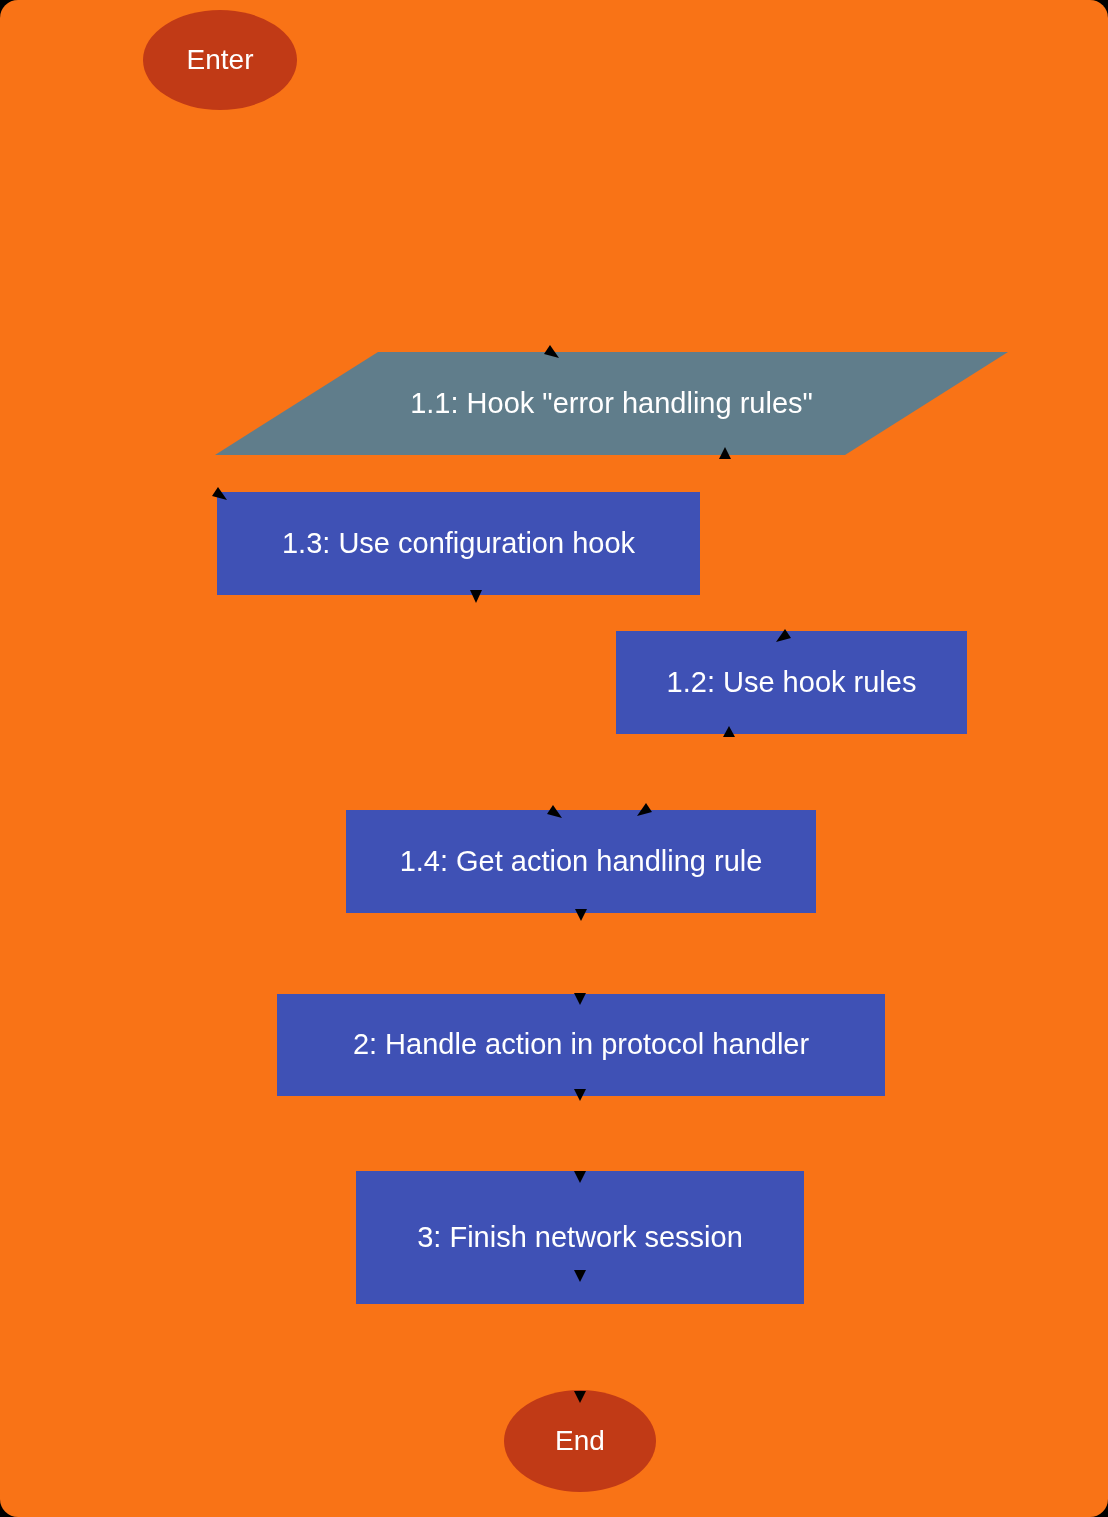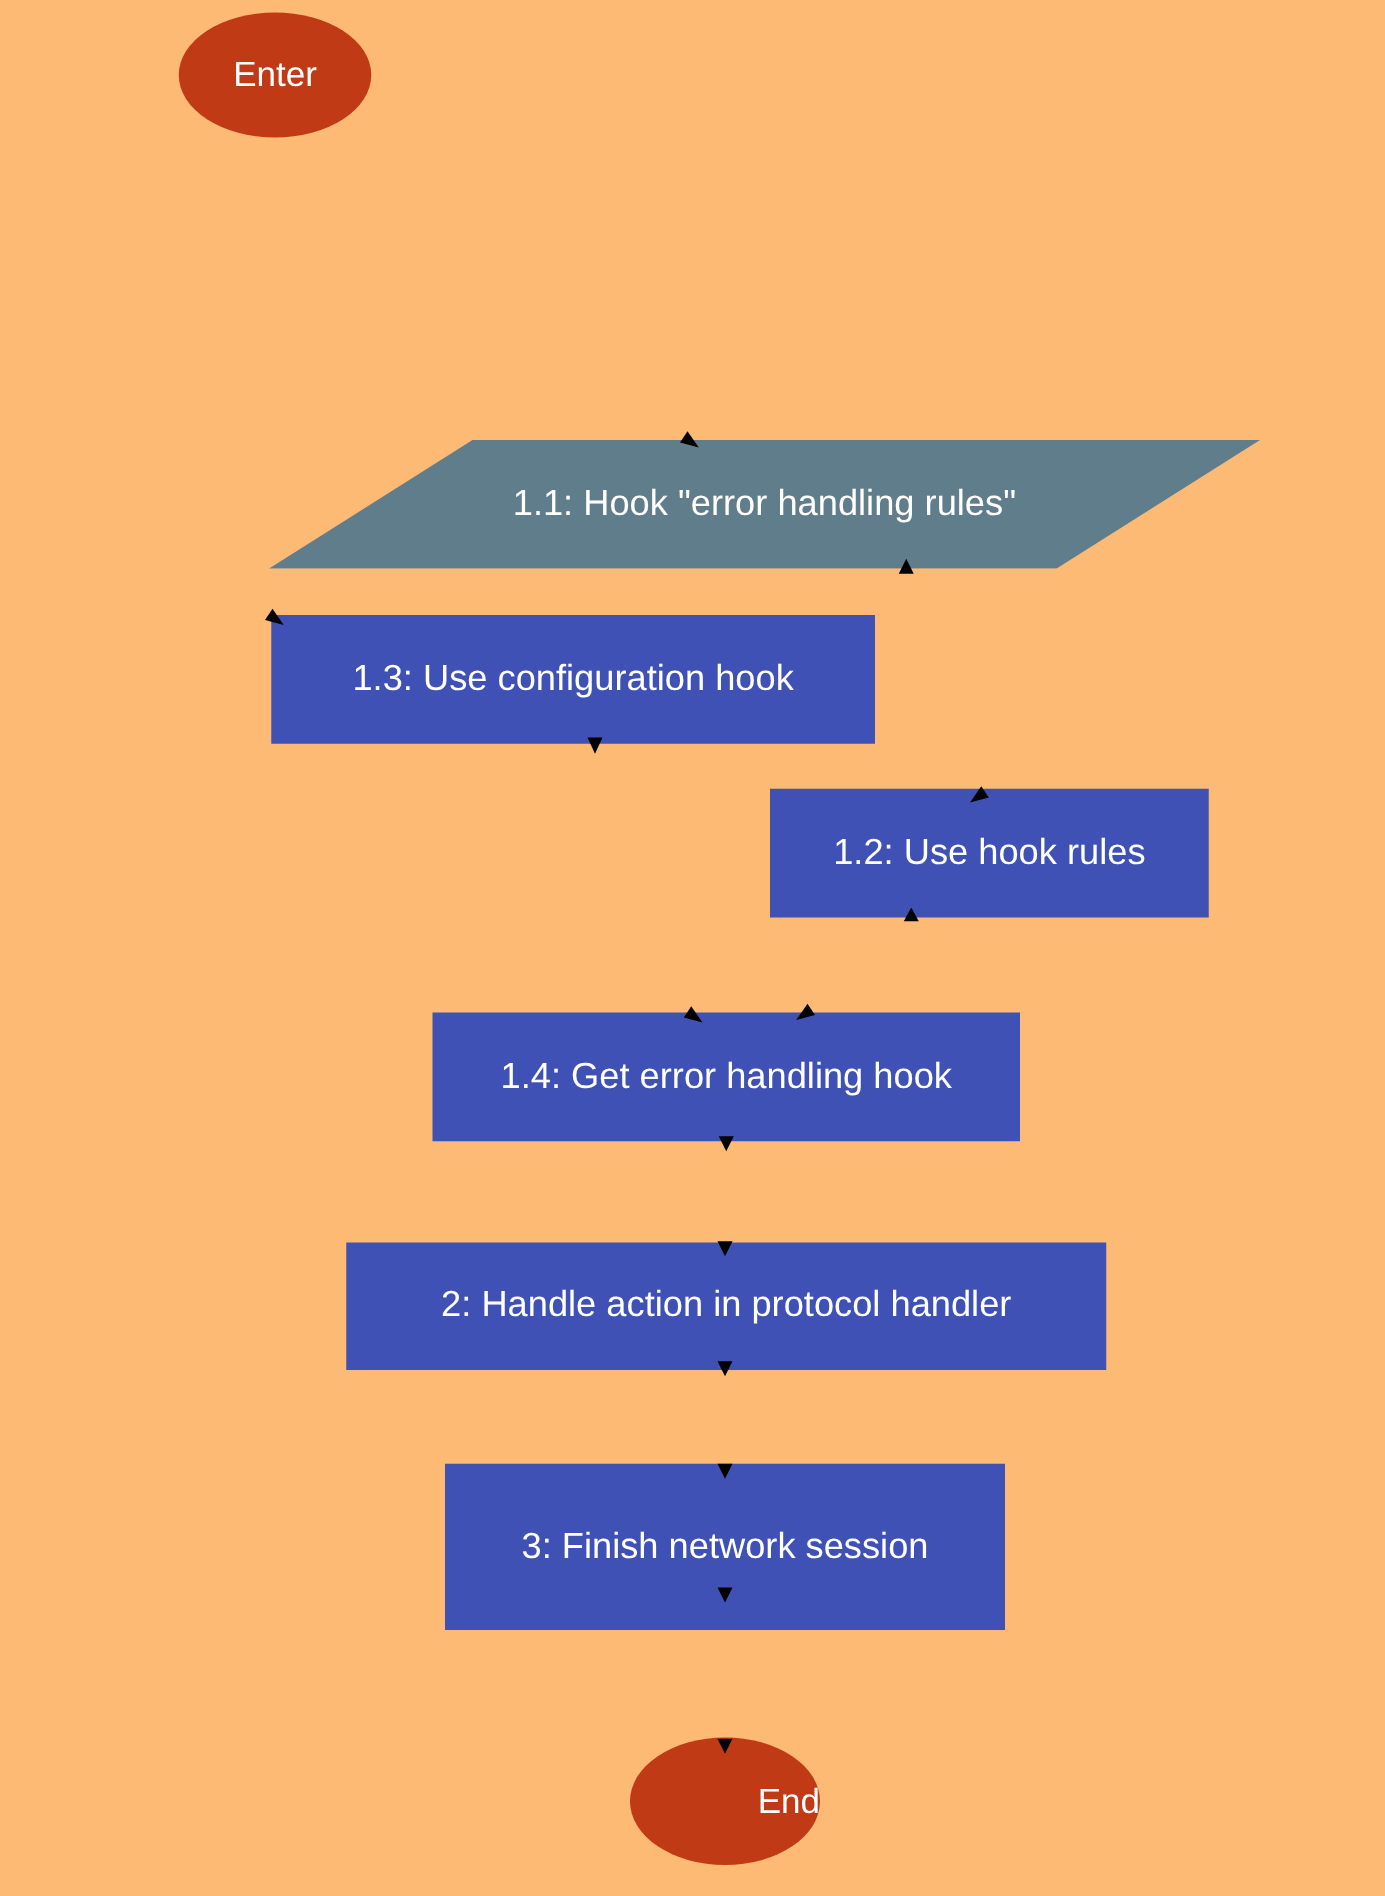--- a/index.html
+++ b/index.html
@@ -33,52 +33,52 @@
 
   
   .n-enter  { left: 143px; top: 10px;   width: 154px; height: 100px; }
   .n-hook   { left: 215px; top: 352px;  width: 793px; height: 103px;
               clip-path: polygon(163px 0px, 793px 0px, 630px 103px, 0px 103px); }
   .n-13     { left: 217px; top: 492px;  width: 483px; height: 103px; }
   .n-12     { left: 616px; top: 631px;  width: 351px; height: 103px; }
   .n-14     { left: 346px; top: 810px;  width: 470px; height: 103px; }
   .n-2      { left: 277px; top: 994px;  width: 608px; height: 102px; }
   .n-3      { left: 356px; top: 1171px; width: 448px; height: 133px; }
-  .n-end    { left: 504px; top: 1390px; width: 152px; height: 102px; justify-content: flex-end; }
+  .n-end    { left: 504px; top: 1390px; width: 152px; height: 102px; }
 
   .marks {
     position: absolute;
     left: 0; top: 0;
     width: 1108px; height: 1517px;
     pointer-events: none;
   }
 </style>
 </head>
 <body>
 
-<div class="canvas" style="background: #fdba74; color: rgb(255, 255, 255);">
+<div class="canvas" style="background: #f97316; color: rgb(255, 255, 255); border-radius: 18px;">
 
   <div class="node ellipse n-enter" style="background: rgb(193, 58, 22);">
     <span class="lbl">Enter</span>
   </div>
 
   <div class="node para n-hook" style="background: rgb(96, 125, 139);">
     <span class="lbl">1.1: Hook "error handling rules"</span>
   </div>
 
   <div class="node rect n-13" style="background: rgb(63, 81, 181);">
     <span class="lbl">1.3: Use configuration hook</span>
   </div>
 
   <div class="node rect n-12" style="background: rgb(63, 81, 181);">
     <span class="lbl">1.2: Use hook rules</span>
   </div>
 
   <div class="node rect n-14" style="background: rgb(63, 81, 181);">
-    <span class="lbl">1.4: Get error handling hook</span>
+    <span class="lbl">1.4: Get action handling rule</span>
   </div>
 
   <div class="node rect n-2" style="background: rgb(63, 81, 181);">
     <span class="lbl">2: Handle action in protocol handler</span>
   </div>
 
   <div class="node rect n-3" style="background: rgb(63, 81, 181);">
     <span class="lbl">3: Finish network session</span>
   </div>
 

